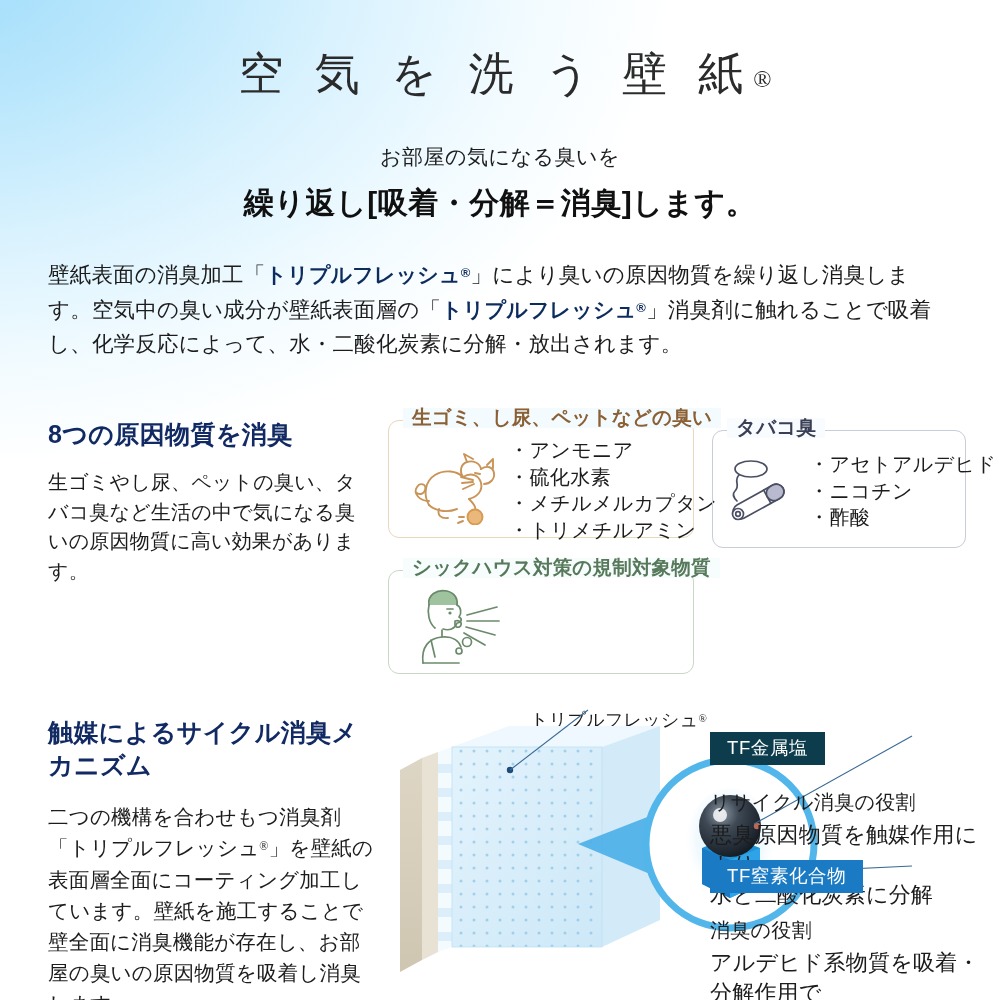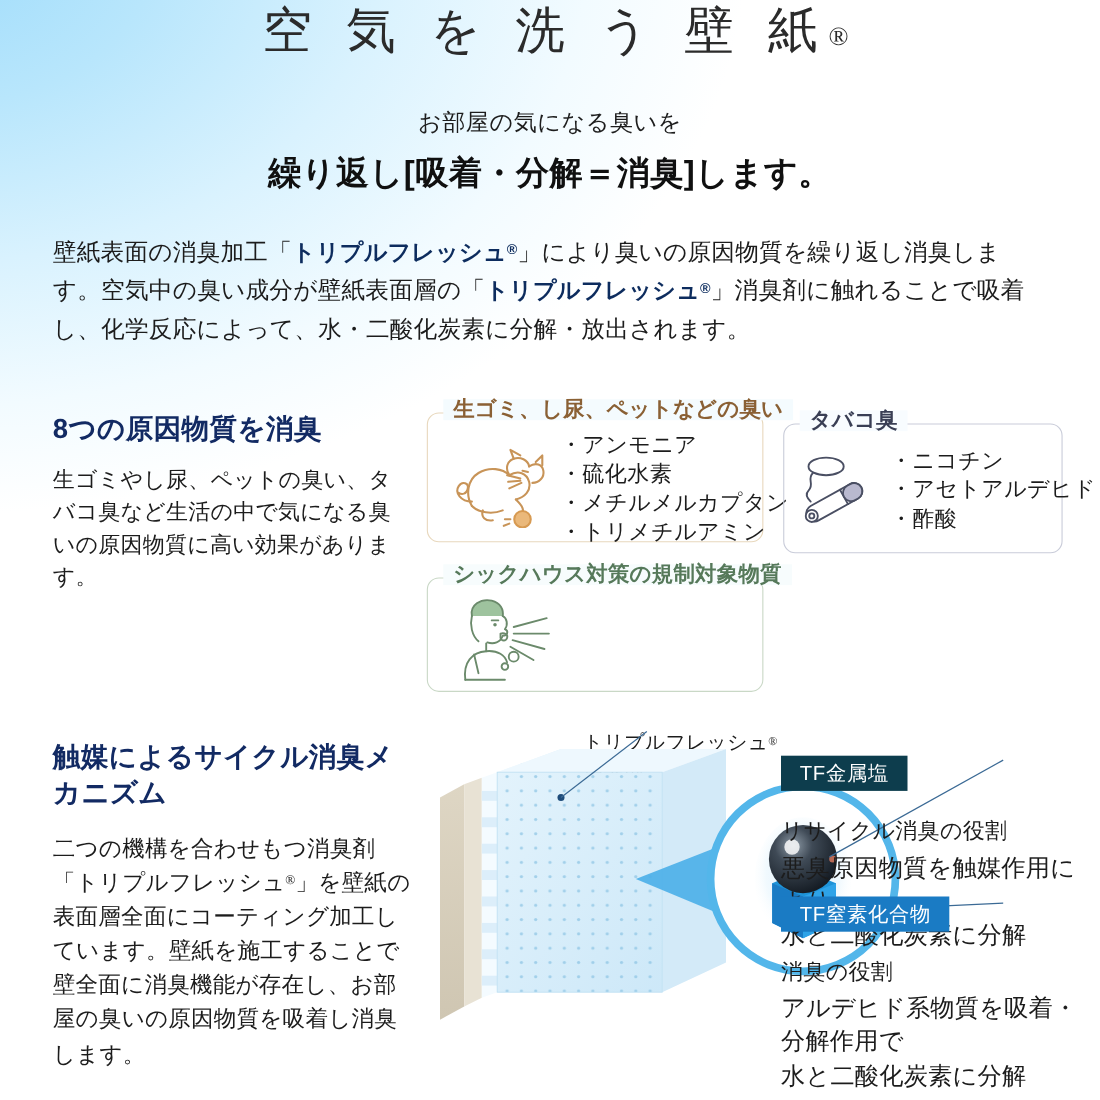--- a/index.html
+++ b/index.html
@@ -24,20 +24,21 @@
     height: 1000px;
     background:
       radial-gradient(ellipse 900px 620px at -6% -4%, #9fdcfb 0%, #b8e6fc 22%, #d9f2fe 45%, #f2fbff 66%, #ffffff 82%),
       radial-gradient(ellipse 620px 420px at 104% 104%, #a9dcf7 0%, #c9e9fa 30%, #e8f6fd 58%, #ffffff 80%),
       #ffffff;
     overflow: hidden;
   }
 
   
   .hero {
+    padding-top: 46px;
     text-align: center;
   }
   .hero-title {
     font-family: "Liberation Serif", "DejaVu Serif", serif;
     font-size: 45px;
     font-weight: 400;
     letter-spacing: 10px;
     color: #2b2b2b;
     line-height: 1.25;
     text-indent: 10px;
@@ -316,22 +317,22 @@
             <path d="M46 38 L46 53"></path>
             <rect x="46" y="38" width="18" height="15" rx="7.5" fill="#b9b9cf" stroke="#4a4f63"></rect>
           </g>
 
           <circle cx="15" cy="57" r="5.5" fill="#ffffff" stroke="#4a4f63"></circle>
           <circle cx="15" cy="57" r="2.3" stroke="#4a4f63"></circle>
         </svg>
       </span>
 
       <ul class="chem-list">
+        <li>・アセトアルデヒド</li>
         <li>・ニコチン</li>
-        <li>・アセトアルデヒド</li>
         <li>・酢酸</li>
       </ul>
     </div>
 
     <div class="obox" id="box-odor3">
       <span class="obox-title">シックハウス対策の規制対象物質</span>
 
       <span class="art">
         <svg width="96" height="82" viewBox="0 0 96 82" fill="none" stroke="#6b8a6b" stroke-width="1.7" stroke-linecap="round" stroke-linejoin="round">
 

